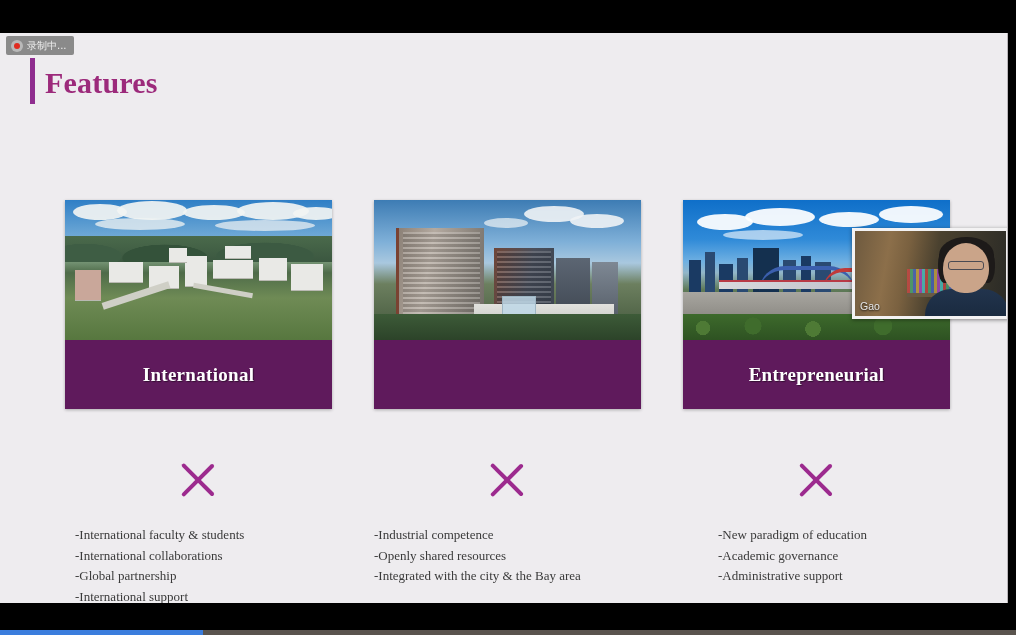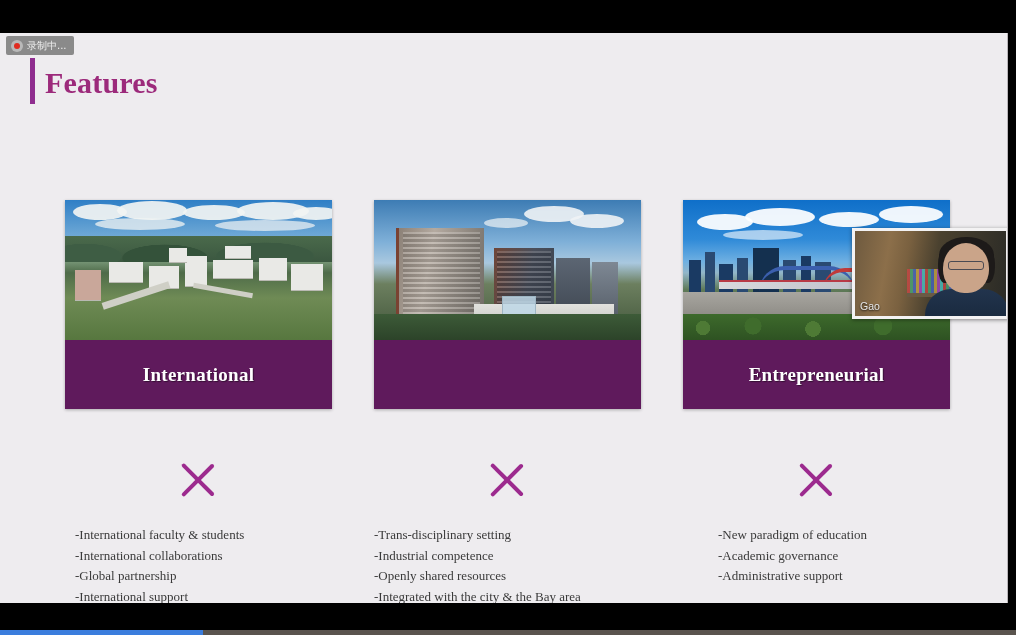--- a/index.html
+++ b/index.html
@@ -339,21 +339,20 @@
             <span class="podium"></span>
             <span class="glassbox"></span>
             <span class="trees"></span>
           </div>
         </div>
         <div class="xmark">
             <i></i>
             <b></b>
           </div>
         <div class="bullets">
-          <div>-Trans-disciplinary setting</div>
           <div>-Industrial competence</div>
           <div>-Openly shared resources</div>
           <div>-Integrated with the city &amp; the Bay area</div>
         </div>
       </div>
 
       <div class="col c3">
         <div class="card">
           <div class="card-photo ph-city">
             <span class="cloud" style="left:14px;top:14px;width:56px;height:16px;"></span>

